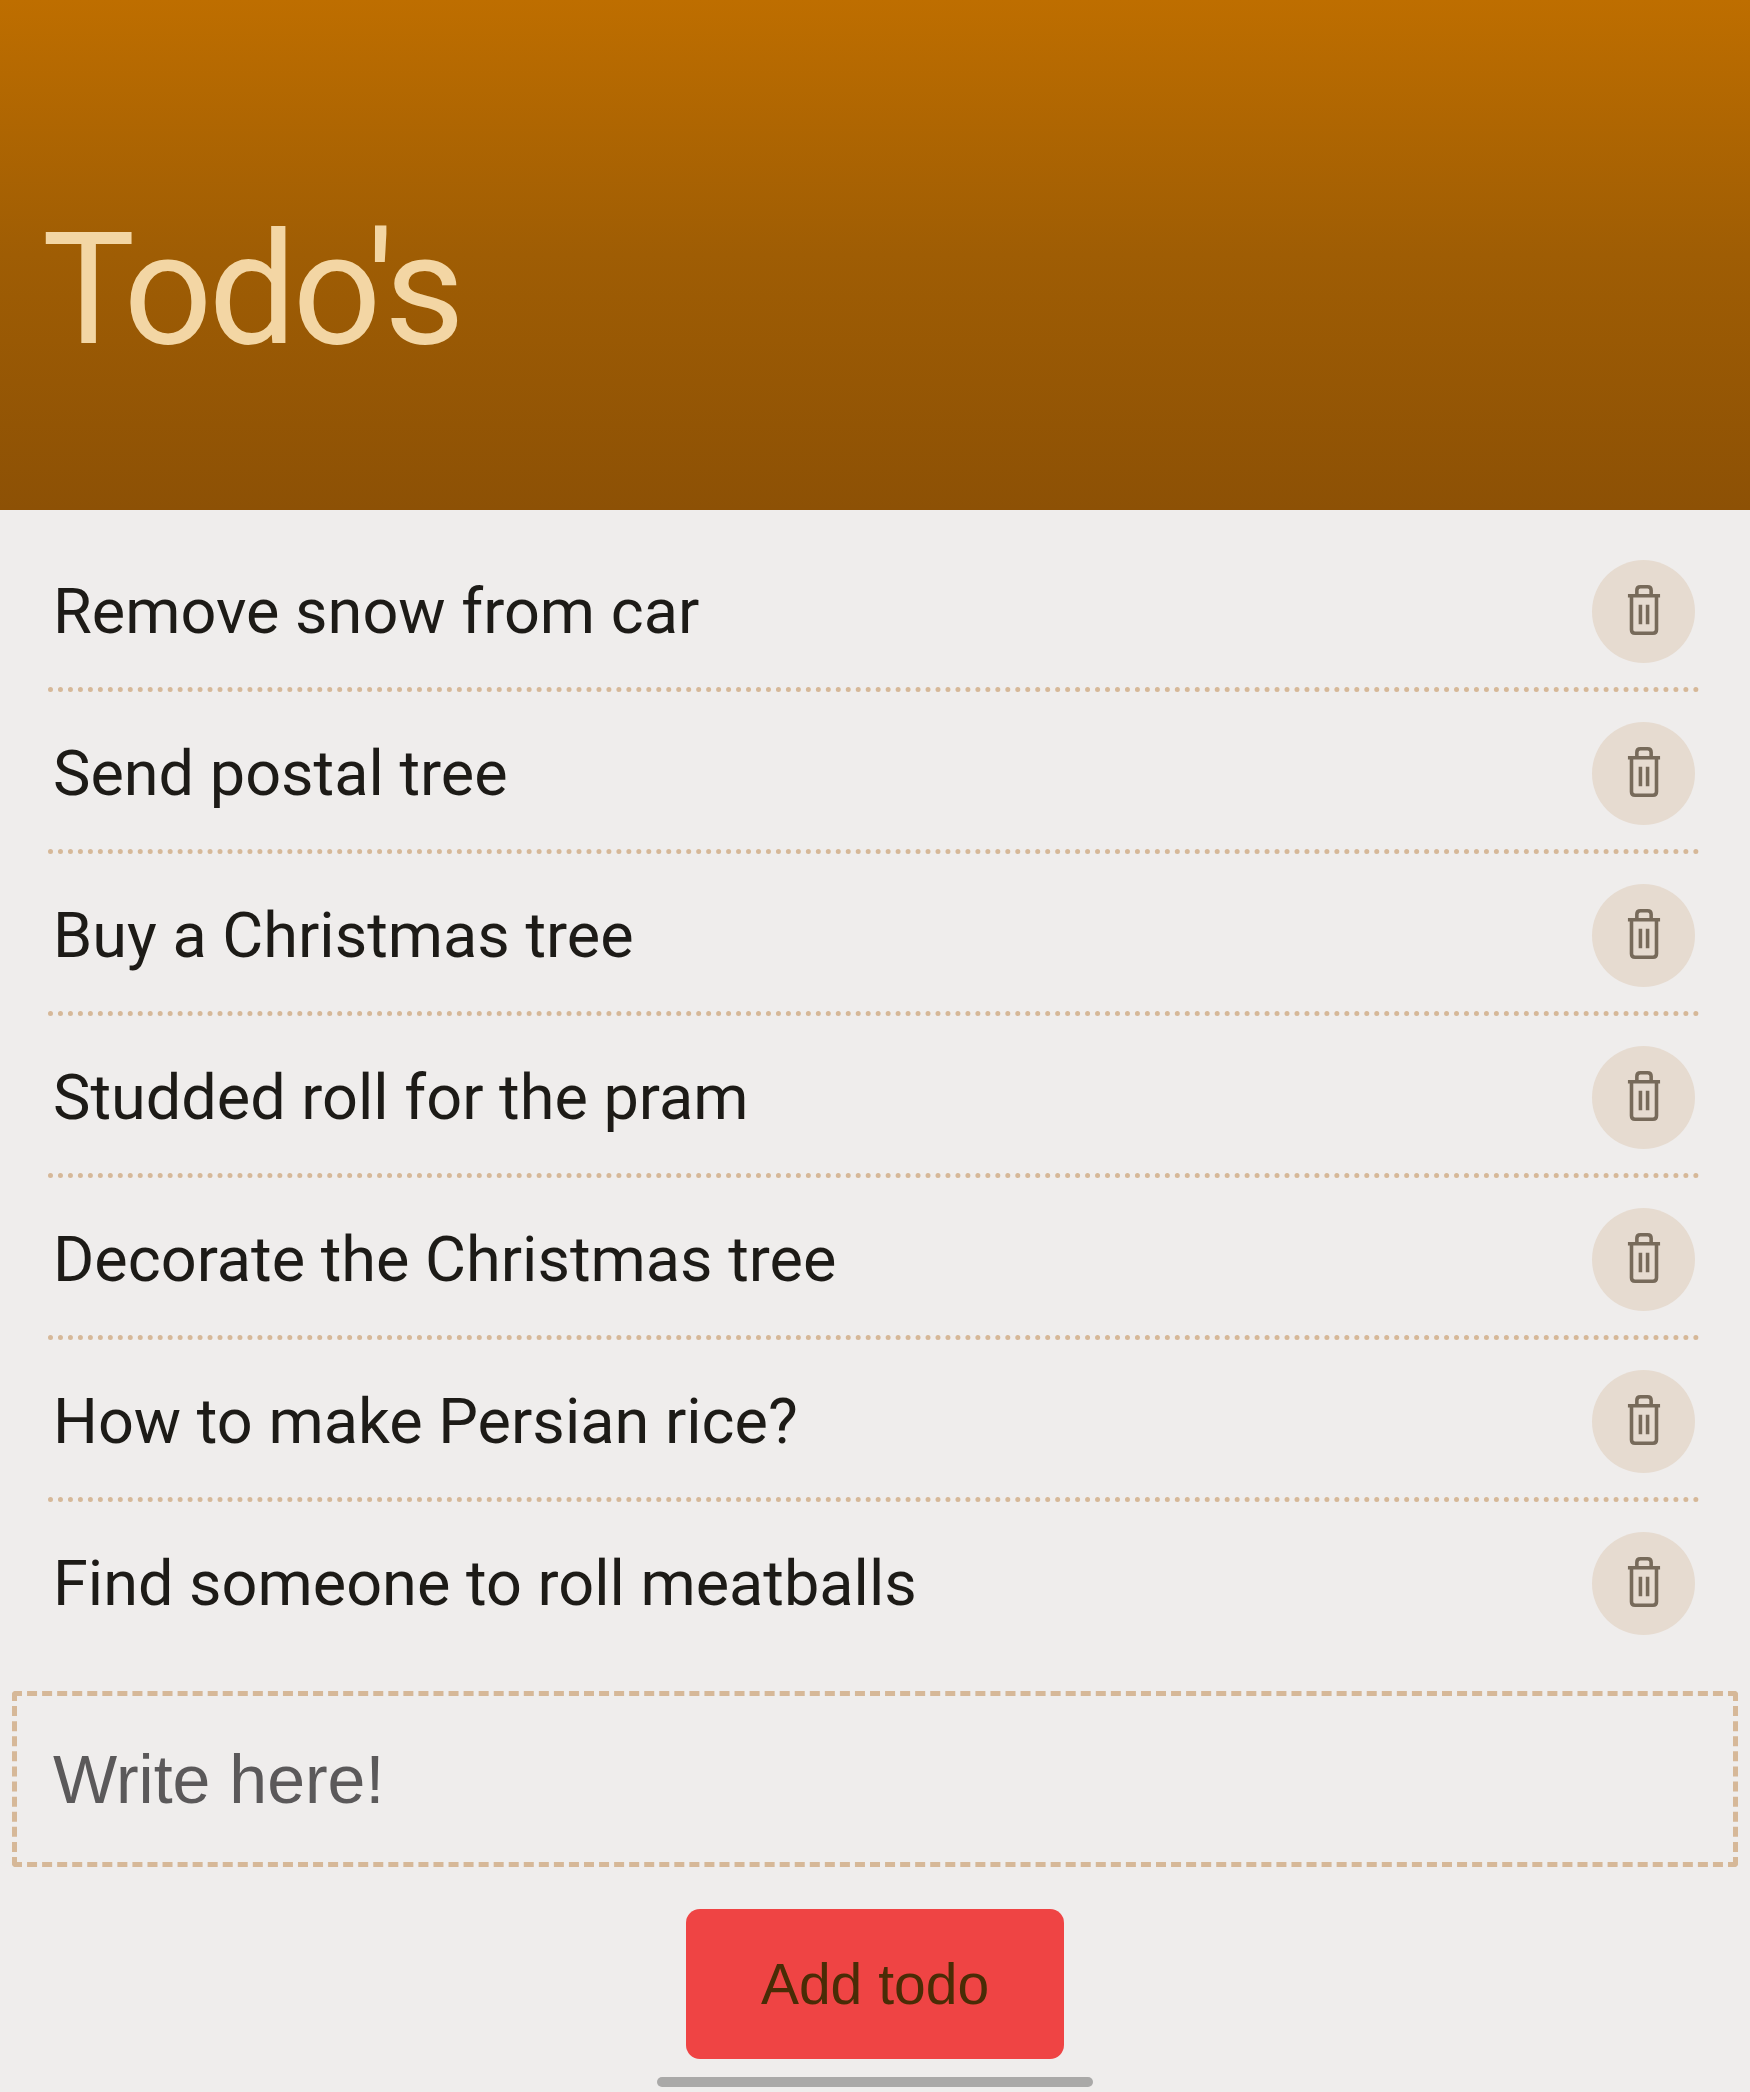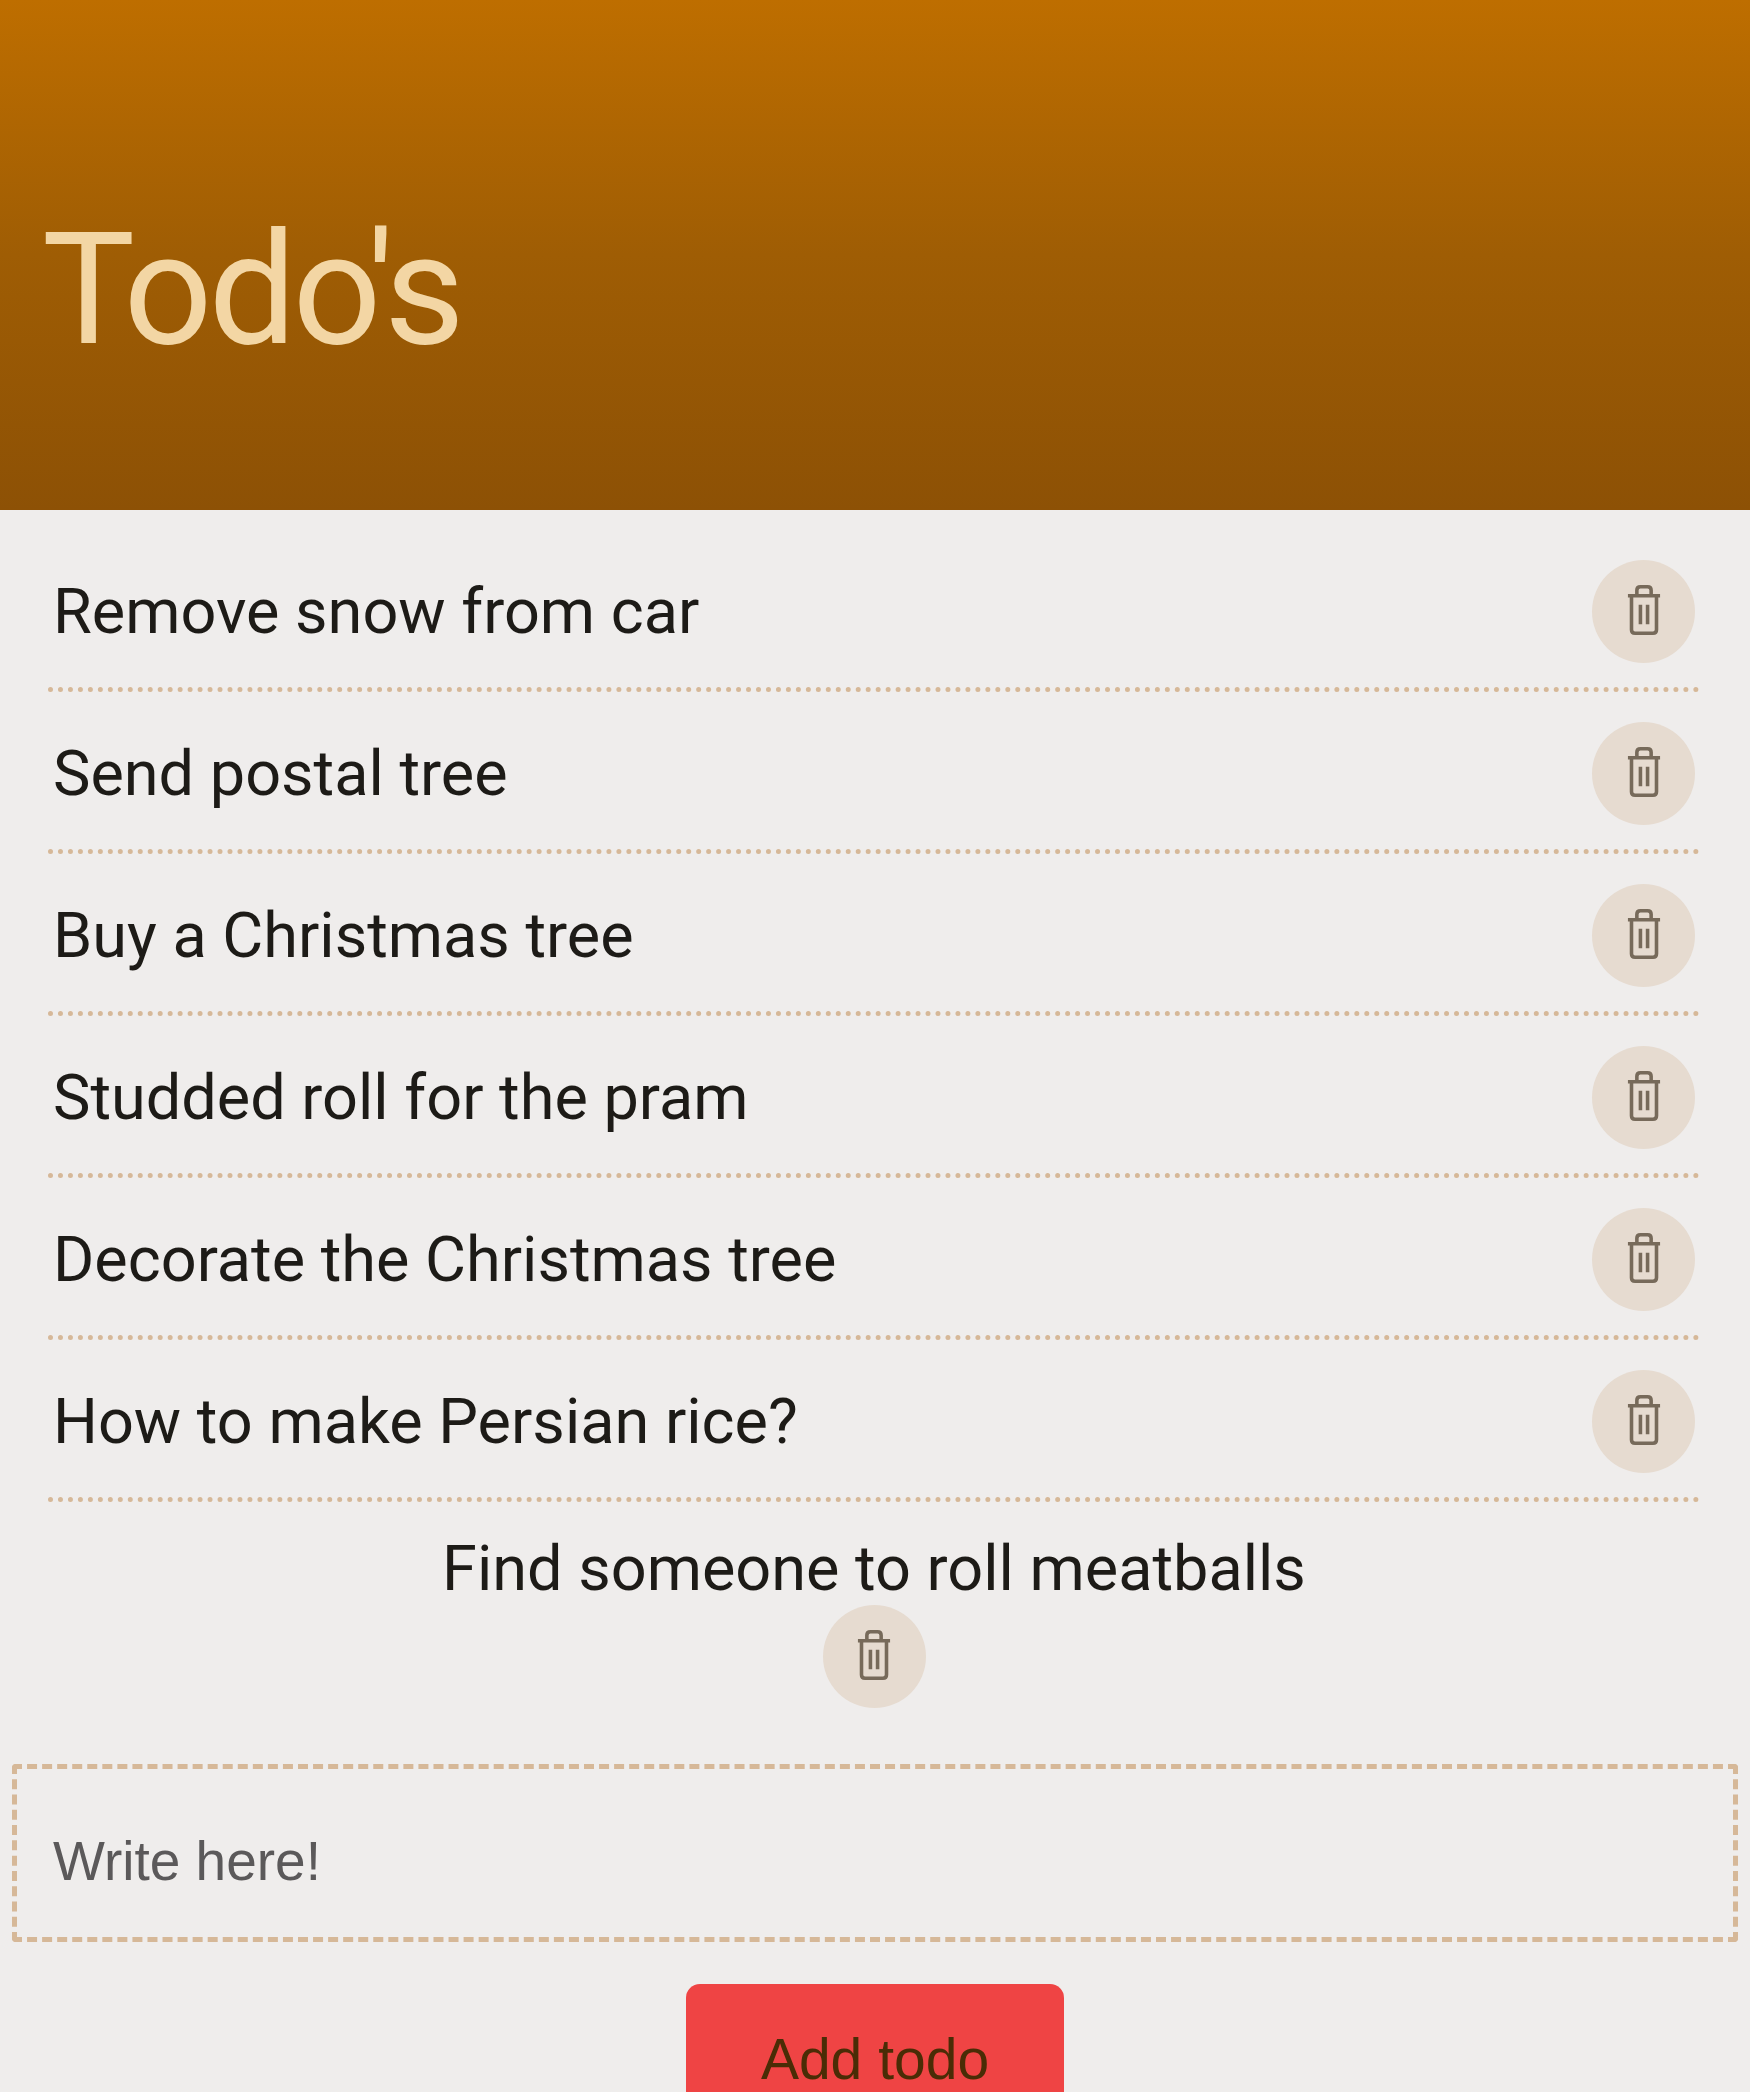--- a/index.html
+++ b/index.html
@@ -34,21 +34,20 @@
     .list-item {
       display: flex;
       align-items: center;
       justify-content: space-between;
       padding: 30px 5px 24px 5px;
       border-bottom: 5px dotted #d6b898;
     }
 
     .list-item:last-child {
       border-bottom: none;
-      flex-direction: column;
     }
 
     .item-text {
       color: #1d1b17;
       font-size: 63px;
       font-weight: 400;
     }
 
     .delete-btn {
       width: 103px;
@@ -75,24 +74,23 @@
       margin: 32px 12px 0 12px;
       border: 5px dashed #d6b898;
       border-radius: 4px;
       padding: 44px 36px;
     }
 
     .input {
       width: 100%;
       border: none;
       background: transparent;
-      font-size: 55px;
+      font-size: 68px;
       color: #14532d;
       outline: none;
-      margin-top: 16px;
     }
 
     .input::placeholder {
       color: #5b595a;
     }
 
     .btn-wrap {
       display: flex;
       justify-content: center;
       margin-top: 42px;

